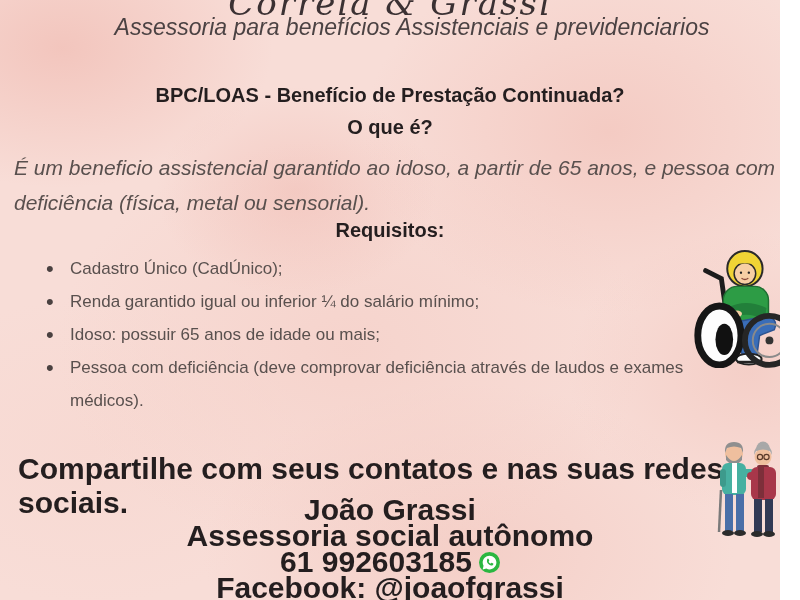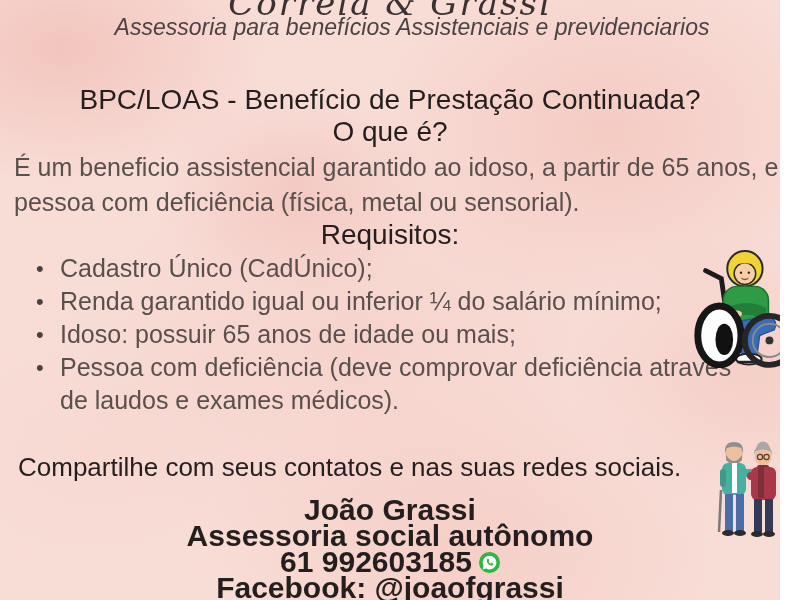--- a/index.html
+++ b/index.html
@@ -42,42 +42,43 @@
     text-align: center;
     font-style: italic;
     font-size: 23px;
     color: #4b4243;
     padding-left: 44px;
   }
   .title-line-1, .title-line-2, .req-heading {
     position: absolute;
     left: 0; right: 0;
     text-align: center;
-    font-weight: normal;
-    font-size: 28px;
+    font-weight: bold;
+    font-size: 20px;
     color: #241e1f;
   }
   .title-line-1 { top: 84px; }
   .title-line-2 { top: 116px; }
   .intro {
     position: absolute;
     top: 150px;
     left: 14px;
     width: 775px;
-    font-size: 25px;
+    font-size: 21px;
     line-height: 35px;
     color: #59504e;
+    font-style: italic;
   }
   .req-heading { top: 219px; }
   .req-list {
     position: absolute;
     top: 252px;
-    left: 60px;
+    left: 70px;
     width: 680px;
-    font-size: 25px;
+    font-size: 17px;
     line-height: 33px;
     color: #59504e;
     list-style: none;
   }
   .req-list li { position: relative; }
   .req-list li::before {
     content: "•";
     position: absolute;
     left: -24px;
     color: #4a4140;
@@ -87,22 +88,22 @@
     position: absolute;
     left: 686px;
     top: 246px;
     width: 108px;
     height: 122px;
   }
   .share-line {
     position: absolute;
     top: 452px;
     left: 18px;
-    font-weight: normal;
-    font-size: 26px;
+    font-weight: bold;
+    font-size: 30px;
     color: #241e1f;
   }
   .couple-clipart {
     position: absolute;
     left: 708px;
     top: 438px;
     width: 80px;
     height: 110px;
   }
   .contact {

